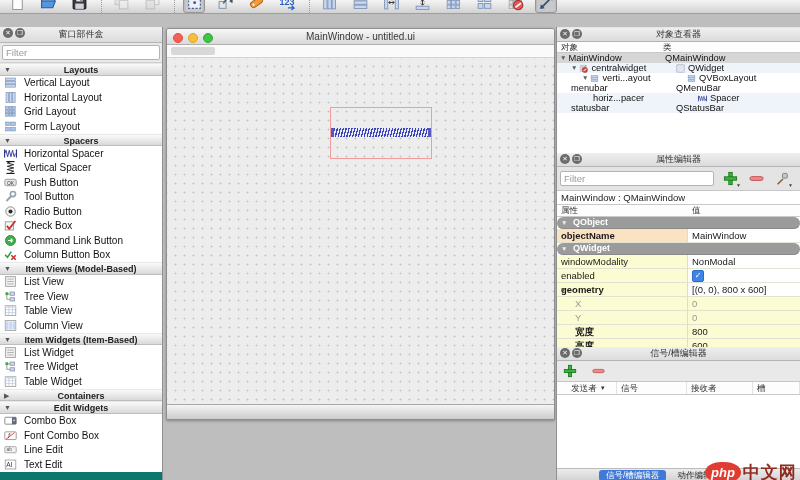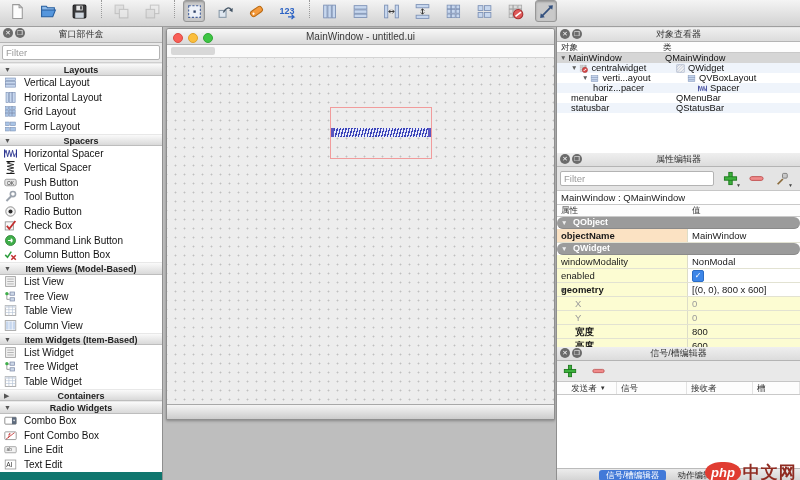--- a/index.html
+++ b/index.html
@@ -2,23 +2,23 @@
 <html><head>
 <meta charset="utf-8">
 <style>
   html,body{margin:0;padding:0;}
   body{width:800px;height:480px;overflow:hidden;position:relative;
        font-family:"Liberation Sans","DejaVu Sans",sans-serif;
        background:#bebebe;-webkit-font-smoothing:antialiased;}
   .root{position:absolute;inset:0;}
 
   
-  .toolbar{position:absolute;left:0;top:0;width:800px;height:27px;
+  .toolbar{position:absolute;left:0;top:0;width:800px;height:14px;
     background:linear-gradient(#f4f4f4,#d2d2d2);border-bottom:1px solid #9f9f9f;
-    display:flex;align-items:flex-start;padding-left:6px;box-sizing:border-box;}
+    display:flex;align-items:flex-end;padding-left:6px;box-sizing:border-box;}
   .tb-btn{width:22px;height:22px;display:flex;align-items:center;justify-content:center;
     margin-right:9px;border-radius:3px;box-sizing:border-box;}
   .tb-btn .icon{width:17px;height:17px;display:block;}
   .tb-btn.disabled{opacity:.45;filter:grayscale(.7);}
   .tb-btn.pressed{background:#c9c9c9;border:1px solid #979797;box-shadow:inset 0 1px 2px rgba(0,0,0,.25);}
   .tb-sep{width:1px;height:18px;border-left:1px dotted #9a9a9a;margin:0 7px 0 2px;}
   .icon{display:inline-block;line-height:0;}
   .icon svg{width:100%;height:100%;}
 
   
@@ -437,21 +437,21 @@
         </div>
         <div class="witem">
           <span class="icon" style="width: 13px; height: 13px;"><svg viewBox="0 0 16 16">
               <rect x="1.5" y="2" width="13" height="12" fill="#fff" stroke="#999"></rect>
               <rect x="1.5" y="2" width="13" height="2.6" fill="#d7dee8"></rect>
               <path d="M1.5 7h13M1.5 10.5h13M6 2v12M10.5 2v12" stroke="#b5c2d6" stroke-width=".8"></path>
             </svg></span>
           <span>Table Widget</span>
         </div>
         <div class="cat"><span class="tri">▶</span><span>Containers</span></div>
-        <div class="cat"><span class="tri">▼</span><span>Radio Widgets</span></div>
+        <div class="cat"><span class="tri">▼</span><span>Edit Widgets</span></div>
         <div class="witem">
           <span class="icon" style="width: 13px; height: 13px;"><svg viewBox="0 0 16 16">
               <rect x="1" y="4" width="14" height="8.5" rx="1" fill="#fff" stroke="#777"></rect>
               <rect x="9.8" y="4" width="5.2" height="8.5" fill="#5e6b7d"></rect>
               <path d="M11 7.2l1.4 2 1.4-2z" fill="#fff"></path>
             </svg></span>
           <span>Combo Box</span>
         </div>
         <div class="witem">
           <span class="icon" style="width: 13px; height: 13px;"><svg viewBox="0 0 16 16">
@@ -562,39 +562,39 @@
             </span>
             <span class="t-cls">
               <span class="icon ticon" style="width: 9px; height: 9px;"><svg viewBox="0 0 16 16">
                   <rect x="2" y="2.5" width="12" height="3.2" fill="#c7d7ee" stroke="#7a8fb4" stroke-width=".8"></rect>
                   <rect x="2" y="6.5" width="12" height="3.2" fill="#c7d7ee" stroke="#7a8fb4" stroke-width=".8"></rect>
                   <rect x="2" y="10.5" width="12" height="3.2" fill="#c7d7ee" stroke="#7a8fb4" stroke-width=".8"></rect>
                 </svg></span>
               <span>QVBoxLayout</span>
             </span>
           </div>
+          <div class="trow">
+            <span class="t-obj" style="padding-left: 14px;">
+              <span>menubar</span>
+            </span>
+            <span class="t-cls">
+              <span>QMenuBar</span>
+            </span>
+          </div>
           <div class="trow zebra">
             <span class="t-obj" style="padding-left: 36px;">
               <span>horiz...pacer</span>
             </span>
             <span class="t-cls">
               <span class="icon ticon" style="width: 9px; height: 9px;"><svg viewBox="0 0 16 16">
                   <path d="M1 8l1.5-4 2 8 2-8 2 8 2-8 2 8 1.5-4" stroke="#2a3490" stroke-width="1.1" fill="none"></path>
                   <rect x="0" y="3" width="1.4" height="10" fill="#2a3490"></rect>
                   <rect x="14.6" y="3" width="1.4" height="10" fill="#2a3490"></rect>
                 </svg></span>
               <span>Spacer</span>
-            </span>
-          </div>
-          <div class="trow">
-            <span class="t-obj" style="padding-left: 14px;">
-              <span>menubar</span>
-            </span>
-            <span class="t-cls">
-              <span>QMenuBar</span>
             </span>
           </div>
           <div class="trow zebra">
             <span class="t-obj" style="padding-left: 14px;">
               <span>statusbar</span>
             </span>
             <span class="t-cls">
               <span>QStatusBar</span>
             </span>
           </div>

